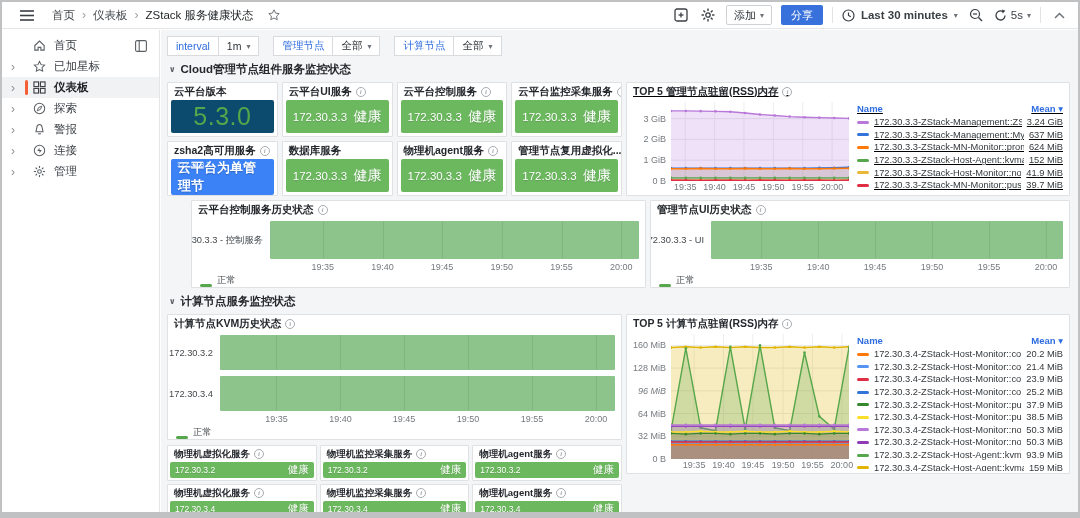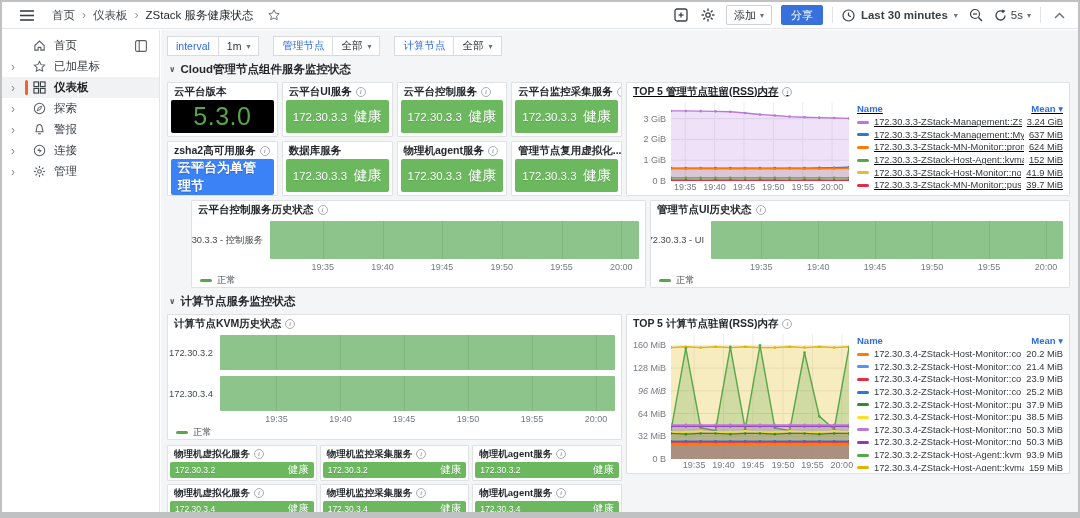--- a/index.html
+++ b/index.html
@@ -47,21 +47,21 @@
   .leftcol { width:455px; flex:none; }
   .grid42 { width:455px; display:grid; grid-template-columns:repeat(4,1fr); grid-template-rows:1fr 1fr; gap:4px; }
   .panel { background:#fff; border:1px solid #e0e1e3; border-radius:1px; display:flex; flex-direction:column; overflow:hidden; }
   .ptitle { height:17px; flex:none; display:flex; align-items:center; gap:4px; padding:0 6px; font-size:10.5px; font-weight:600; color:#24282c; white-space:nowrap; overflow:hidden; }
   .i-icon { width:10px; height:10px; flex:none; border:1px solid #a8acb1; border-radius:50%; color:#a8acb1; font-size:7px; line-height:8px; text-align:center; font-style:italic; font-family:"Liberation Serif",serif; }
 
   .stat-body { flex:1; margin:0 3px 3px; border-radius:2px; display:flex; align-items:center; justify-content:space-between; padding:0 7px; color:#fff; }
   .stat-body.green { background:#6cb85f; }
   .stat-ip { font-size:11.5px; text-shadow:0 1px 1px rgba(0,0,0,.15); }
   .stat-health { font-size:14px; font-weight:400; text-shadow:0 1px 1px rgba(0,0,0,.15); }
-  .stat-body.white { background:#000000; justify-content:center; }
+  .stat-body.white { background:#0c4a6e; justify-content:center; }
   .ver-num { color:#56a64b; font-size:25px; font-weight:500; letter-spacing:.5px; }
   .stat-body.blue { background:#3b82f6; position:relative; justify-content:center; }
   .ha-ip { position:absolute; left:6px; top:2px; font-size:7px; color:#eaf1f8; }
   .ha-text { font-size:13px; font-weight:700; text-shadow:0 1px 1px rgba(0,0,0,.2); }
 
   .p-chart-mgmt { flex:1; height:114px;text-decoration:underline; }
   .p-hist-l { width:455px; flex:none; height:88px; }
   .p-hist-r { flex:1; height:88px; }
   .p-kvm { height:126px; margin-bottom:5px; }
   .p-chart-comp { flex:1; height:160px; }
@@ -88,21 +88,21 @@
   .lg-name { flex:1; white-space:nowrap; overflow:hidden; }
   .lg-mean { flex:none; color:#33383c; }
 
   
   .tl-rows { flex:1; display:flex; flex-direction:column; gap:6px; padding:3px 6px 2px 0; min-height:0; }
   .tl-row { flex:1; display:flex; min-height:0; }
   .tl-label { flex:none; display:flex; align-items:center; justify-content:flex-end; padding-right:7px; font-size:9.3px; color:#44494d; white-space:nowrap; }
   .tl-bar { flex:1; position:relative; border-radius:1px; }
   .tl-grid { position:absolute; top:0; bottom:0; width:1px; background:rgba(0,0,0,.07); }
   .tl-xlabels { height:12px; position:relative; flex:none; margin-right:6px; }
-  .tl-legend { height:14px; flex:none; display:flex; align-items:center; gap:5px; padding-left:8px; font-size:9.3px; color:#44494d; }
+  .tl-legend { height:14px; flex:none; display:flex; align-items:flex-end; gap:5px; padding-left:8px; font-size:9.3px; color:#44494d; }
   .lw78 .tl-label { width:78px; } .lw78 .tl-xlabels { margin-left:78px; }
   .lw60 .tl-label { width:60px; } .lw60 .tl-xlabels { margin-left:60px; }
   .lw52 .tl-label { width:52px; } .lw52 .tl-xlabels { margin-left:52px; }
 
   svg.ic { display:block; }
 </style>
 </head>
 <body>
 
 <div class="page">

